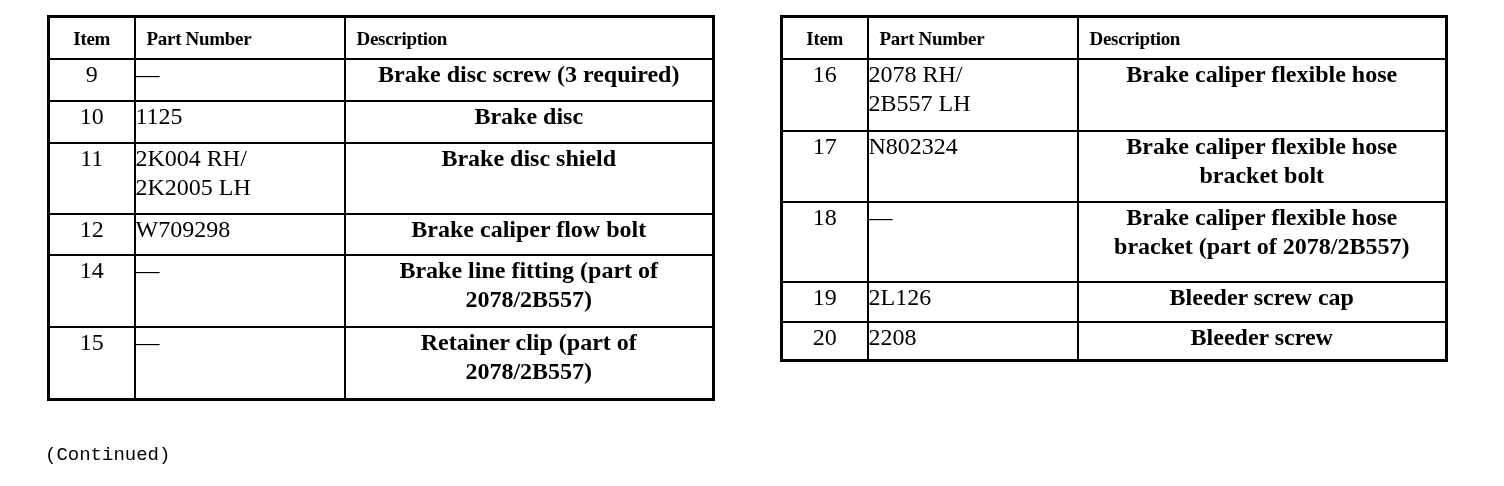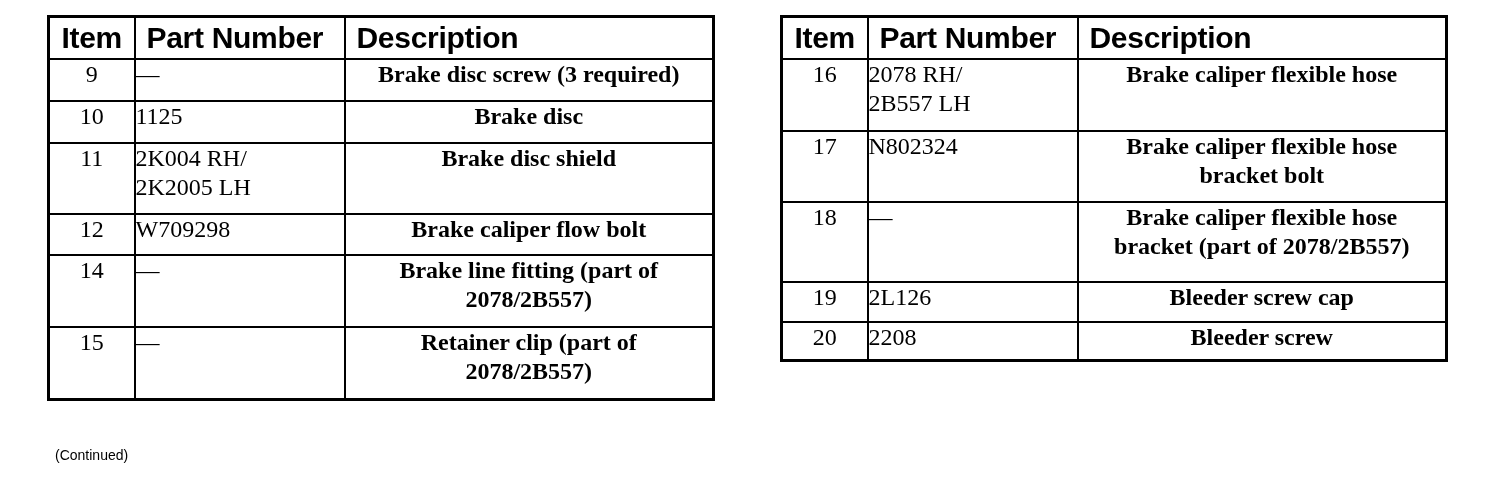--- a/index.html
+++ b/index.html
@@ -34,23 +34,23 @@
 
   .parts-table th,
   .parts-table td {
     border: 2px solid #000000;
     padding: 0;
     vertical-align: top;
     background: #ffffff;
   }
 
   .parts-table thead th {
-    font-family: Liberation Sans, sans-serif;
+    font-family: Liberation Serif, serif;
     font-weight: bold;
-    font-size: 30px;
+    font-size: 19px;
     line-height: 1;
     height: 40px;
     vertical-align: middle;
     letter-spacing: -0.3px;
   }
   .parts-table thead th.h-item { text-align: center; }
   .parts-table thead th.h-part,
   .parts-table thead th.h-desc { text-align: left; padding-left: 11px; }
 
   .parts-table tbody td {
@@ -70,25 +70,25 @@
   }
   .cell-desc {
     text-align: center;
     padding: 6px 6px 6px 11px;
     white-space: pre-line;
     font-weight: bold;
   }
 
   .continued-note {
     position: absolute;
-    left: 55px;
+    left: 45px;
     top: 444px;
-    font-size: 14px;
+    font-size: 19px;
     line-height: 22px;
-    font-family: Liberation Sans, sans-serif;
+    font-family: Liberation Mono, monospace;
     white-space: nowrap;
   }
 </style>
 </head>
 <body>
 
 <table class="parts-table" id="table-left">
   <colgroup>
     <col class="col-item">
       <col class="col-part">

